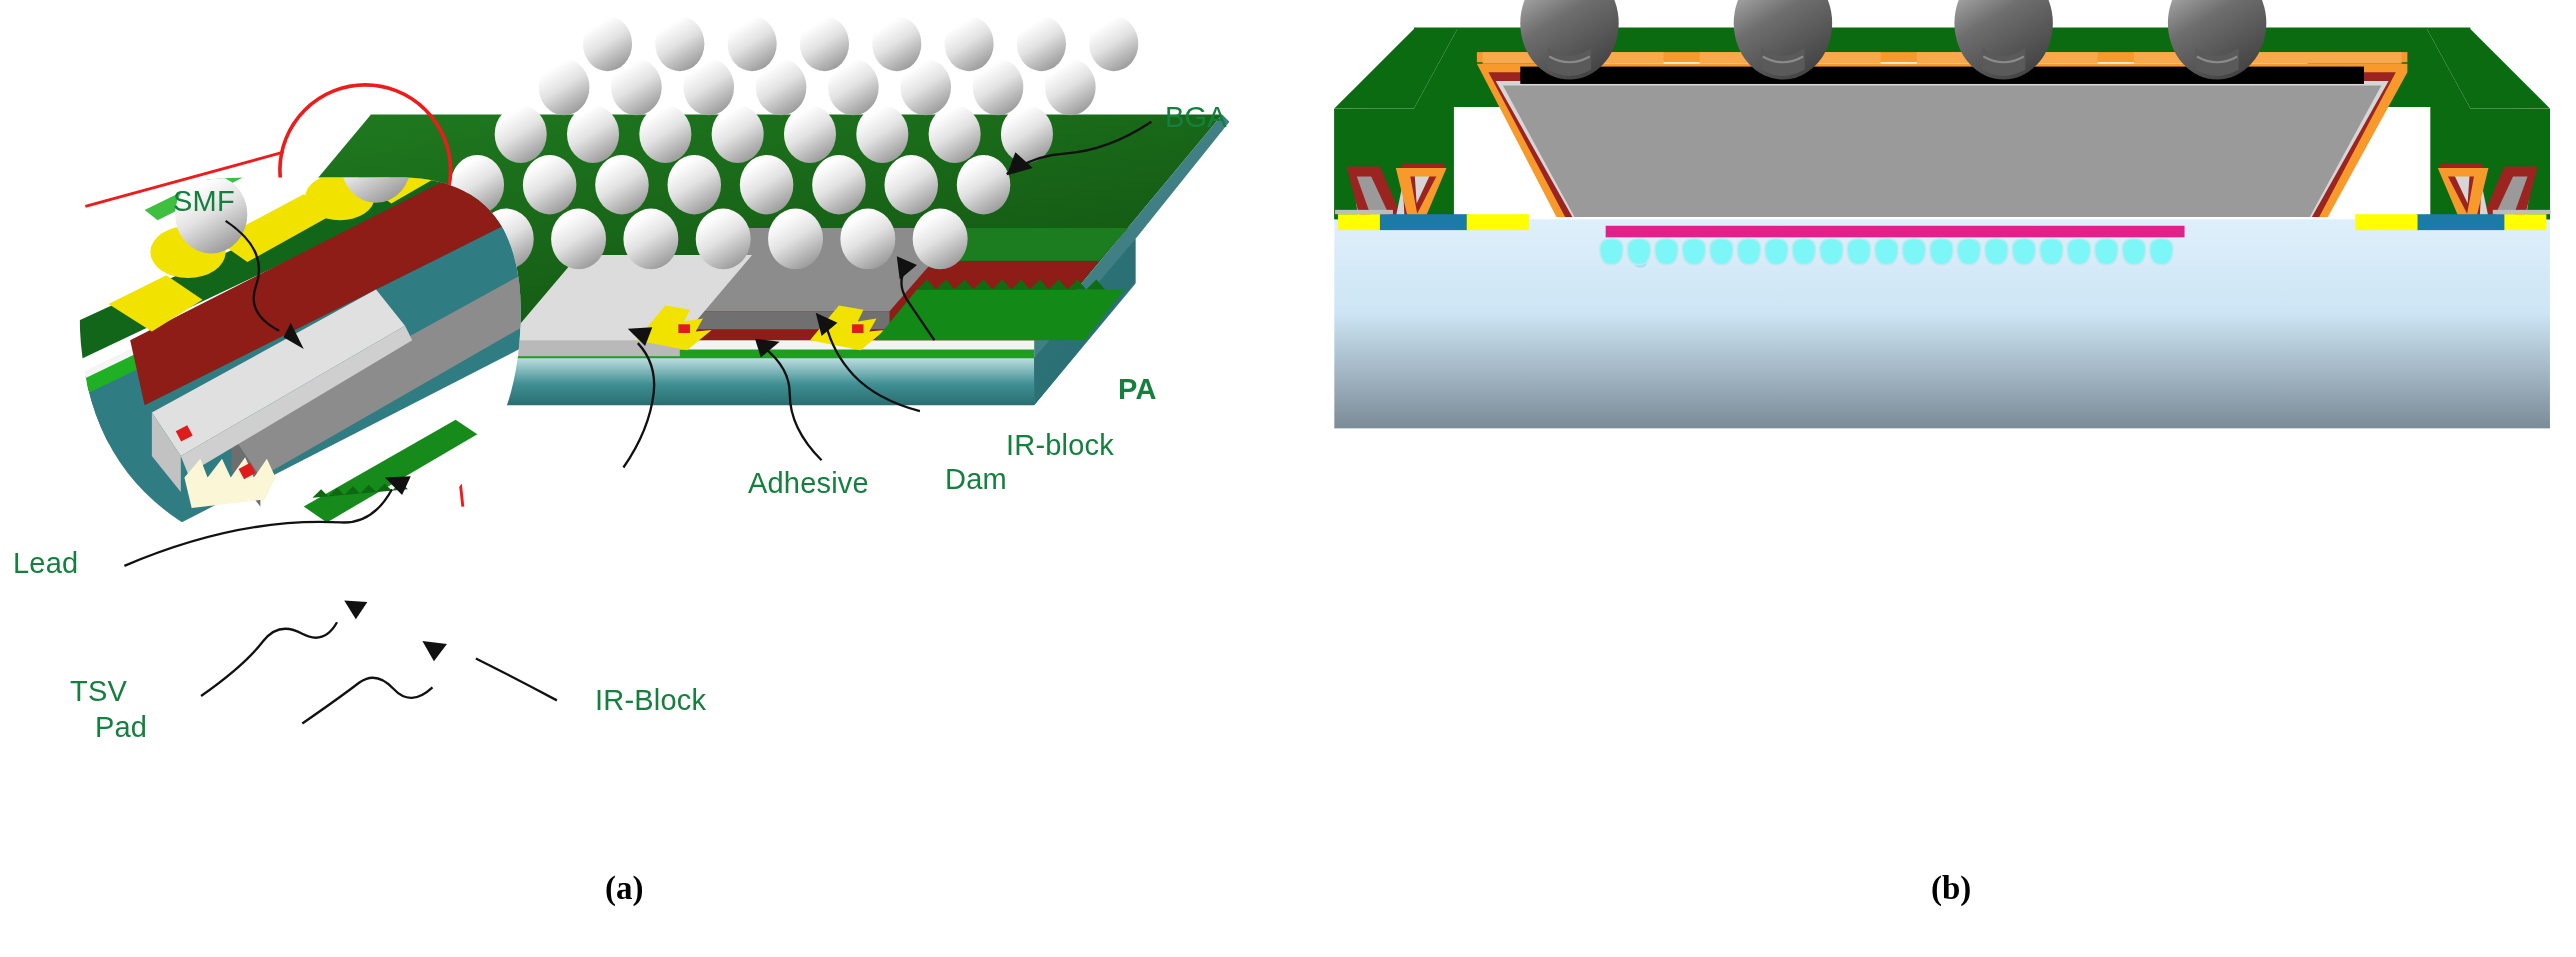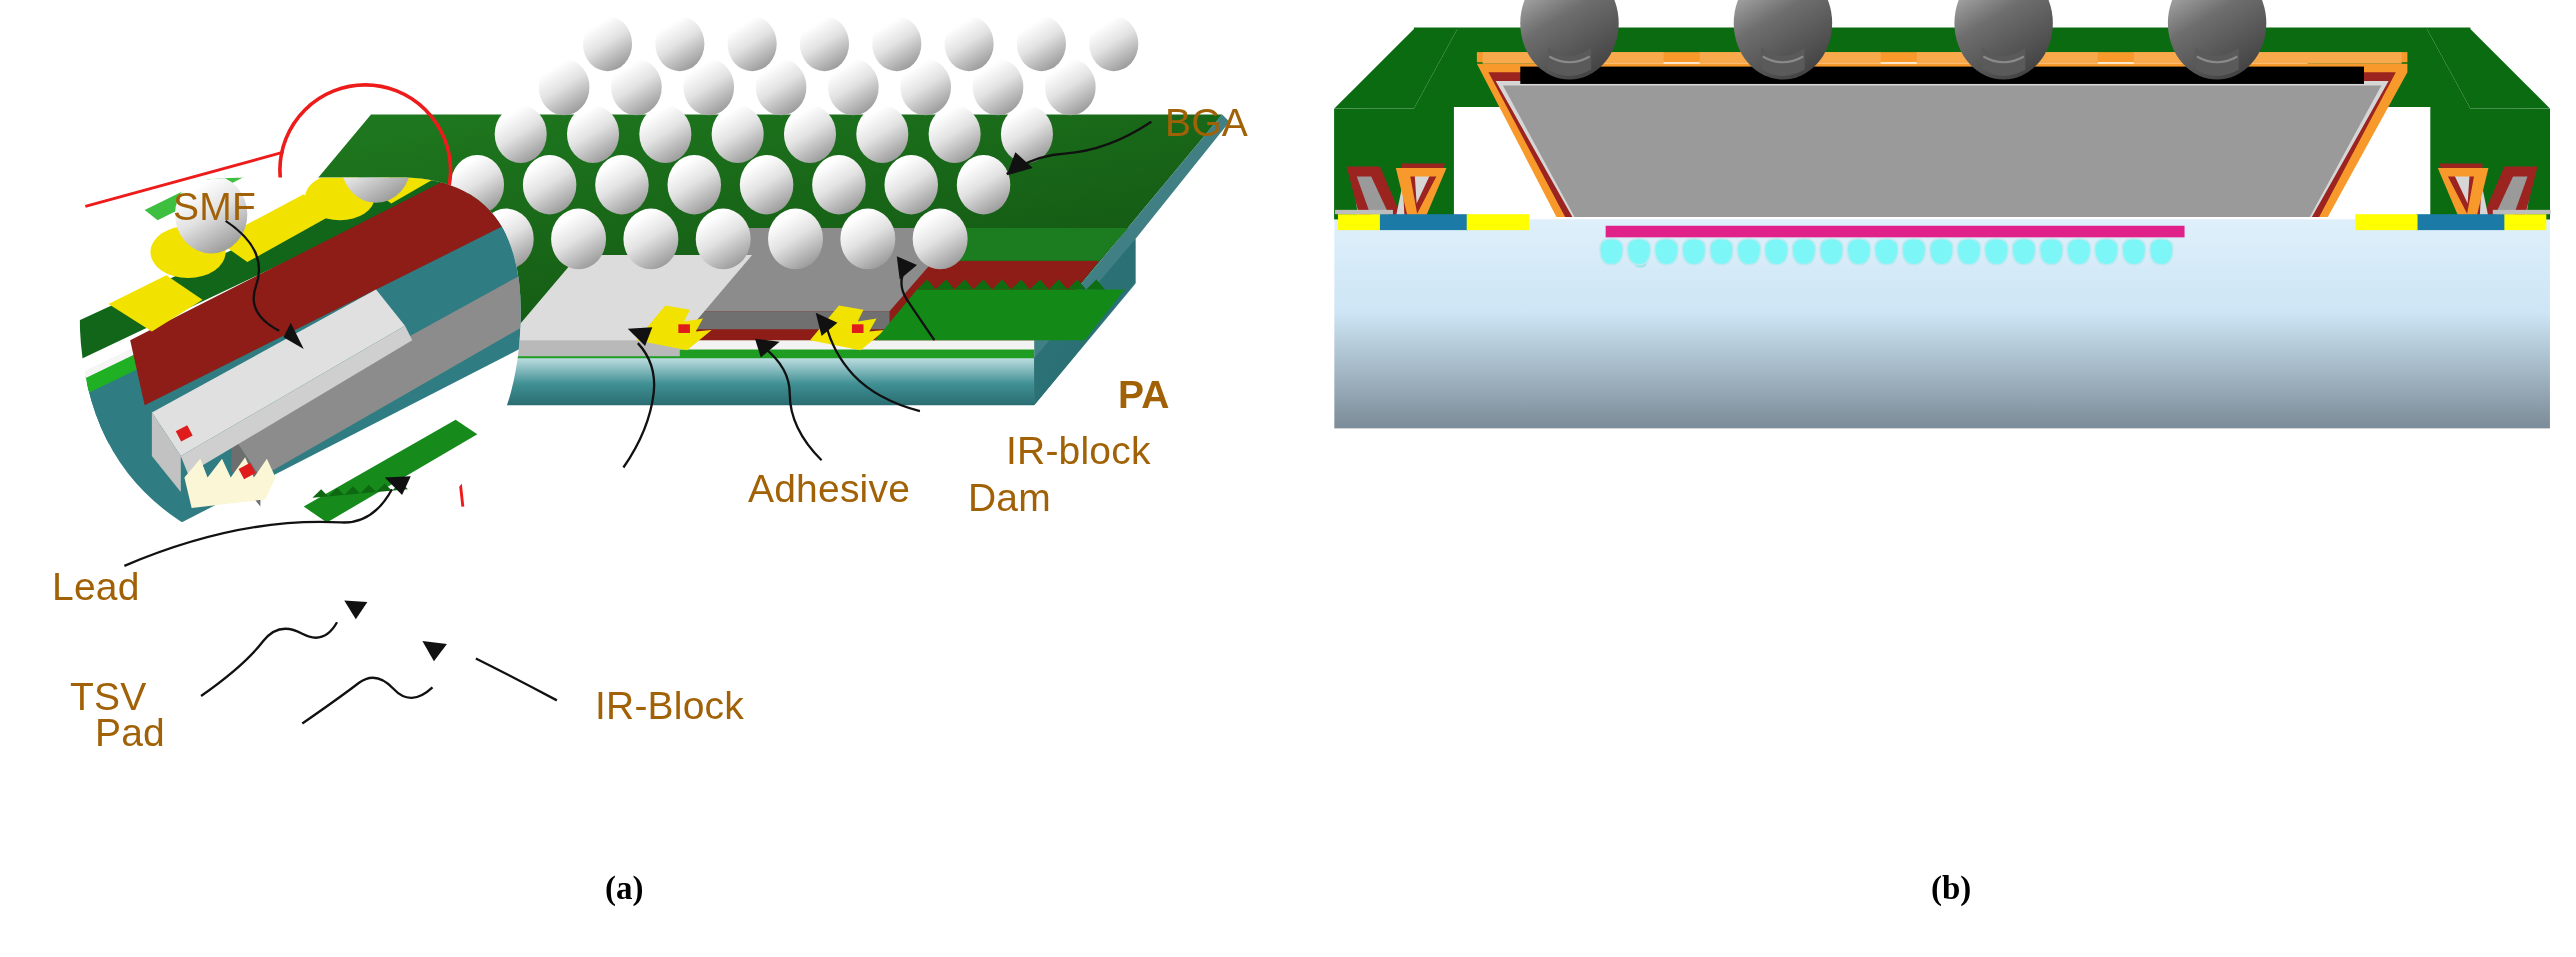--- a/index.html
+++ b/index.html
@@ -9,21 +9,21 @@
 
   .panel{position:absolute;top:0;height:957px;}
   #panel-a{left:0;width:1309px;}
   #panel-b{left:1309px;width:1267px;}
 
   .caption{position:absolute;font-family:"Liberation Serif",serif;
            font-weight:bold;font-size:33px;color:#000;}
 
   
   .lbl{position:absolute;font-family:"Liberation Sans",sans-serif;
-       font-size:39px;color:#a16207;white-space:nowrap;letter-spacing:0.2px;}
+       font-size:29px;color:#15803d;white-space:nowrap;letter-spacing:0.2px;}
 
   svg{display:block;}
 </style>
 </head>
 <body>
 
 <div class="panel" id="panel-a">
 
   <svg width="1309" height="854" viewBox="0 0 1810 1180">
     <defs>
@@ -236,23 +236,23 @@
       <polygon points="584,886 600,914 618,890" fill="#111" stroke="none"></polygon>
 
       <path d="M770 968 q -60 -32 -112 -58"></path>
     </g>
   </svg>
 
   <div class="lbl" style="left:1165px;top:101px;">BGA</div>
   <div class="lbl" style="left:160px;top:185px;margin-left:13px;">SMF</div>
   <div class="lbl" style="left:1118px;top:373px;font-weight:bold;">PA</div>
   <div class="lbl" style="left:1006px;top:429px;">IR-block</div>
-  <div class="lbl" style="left:945px;top:476px;margin-left:23px;">Dam</div>
+  <div class="lbl" style="left:945px;top:463px;">Dam</div>
   <div class="lbl" style="left:748px;top:467px;text-align:right;">Adhesive</div>
-  <div class="lbl" style="left:13px;top:565px;margin-left:39px;">Lead</div>
+  <div class="lbl" style="left:13px;top:547px;">Lead</div>
   <div class="lbl" style="left:70px;top:675px;">TSV</div>
   <div class="lbl" style="left:95px;top:711px;">Pad</div>
   <div class="lbl" style="left:595px;top:684px;">IR-Block</div>
 
   <div class="caption" style="left:605px;top:870px;">(a)</div>
 </div>
 
 <div class="panel" id="panel-b">
 
   <svg width="1267" height="521" viewBox="0 0 1751 720">

